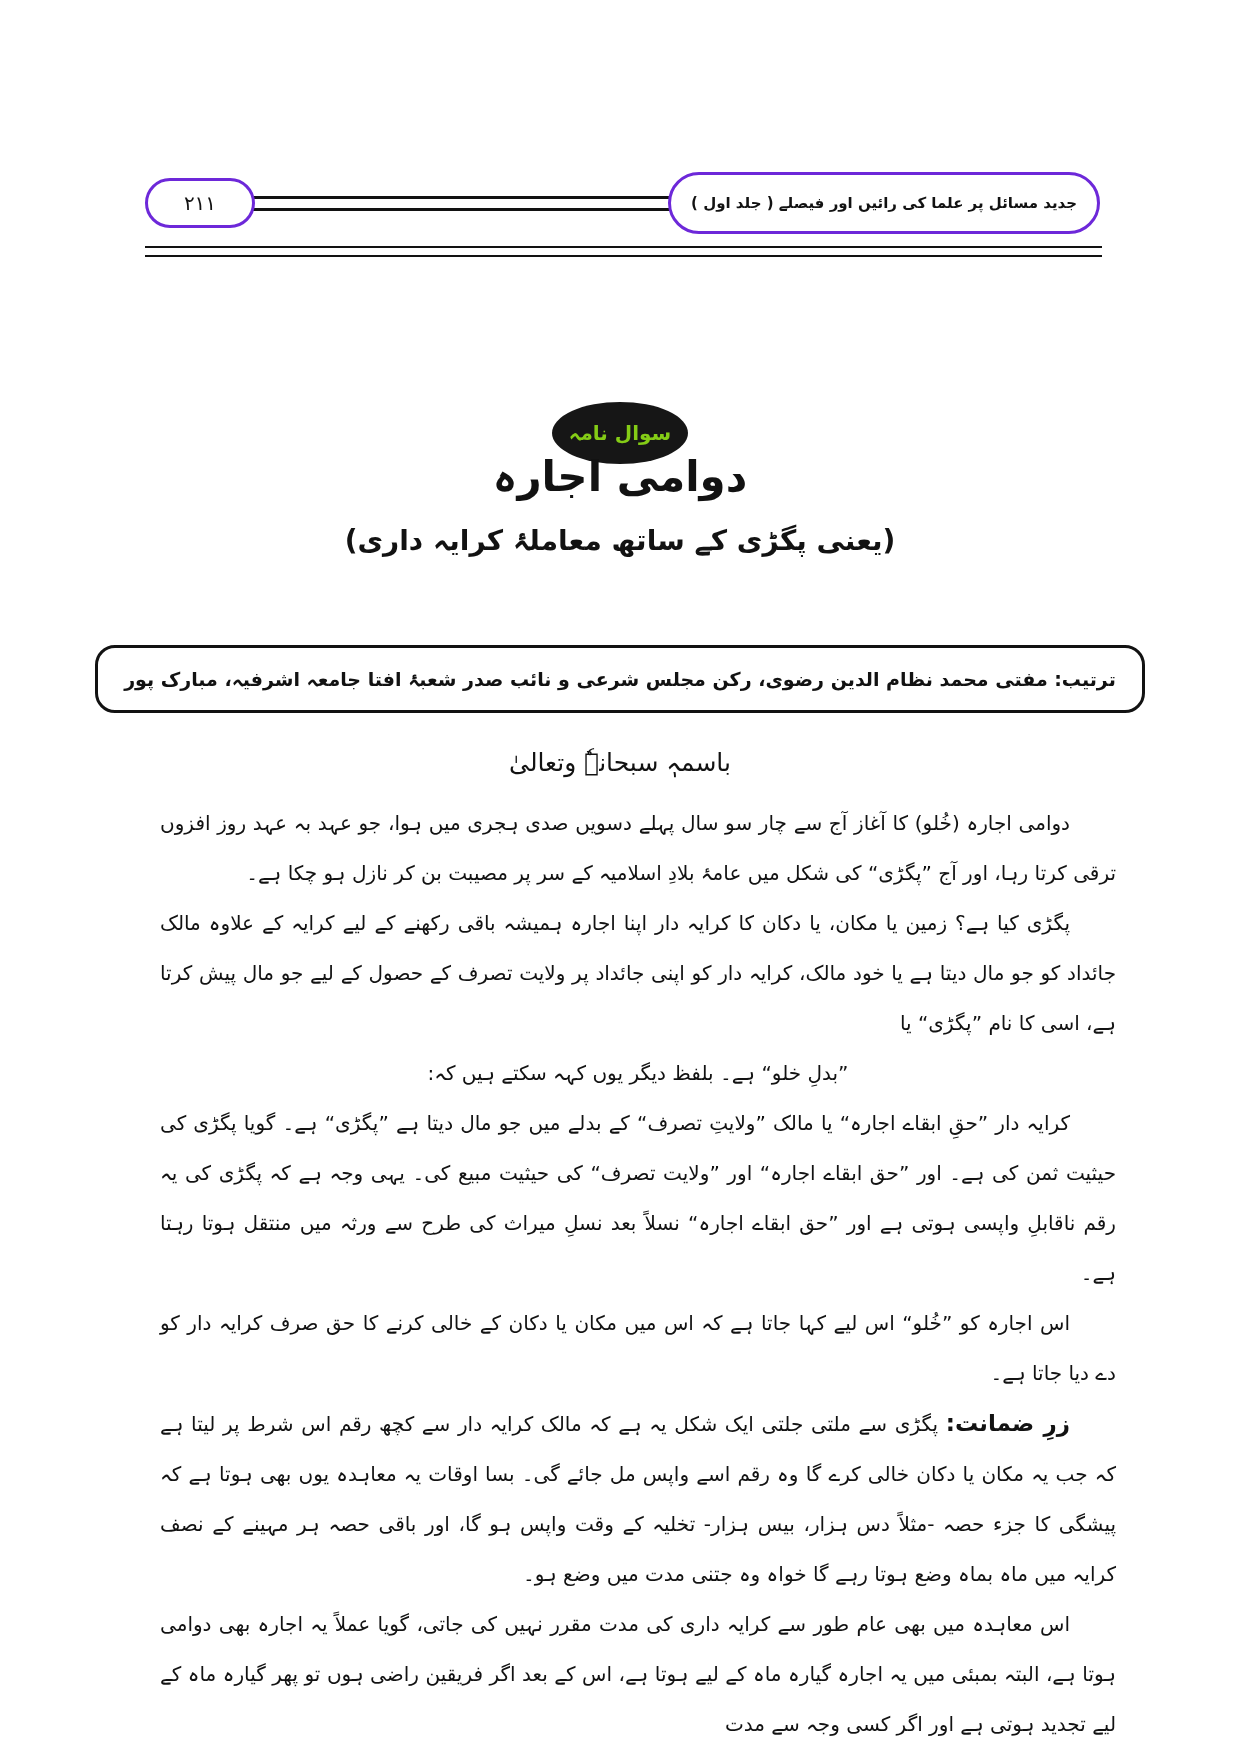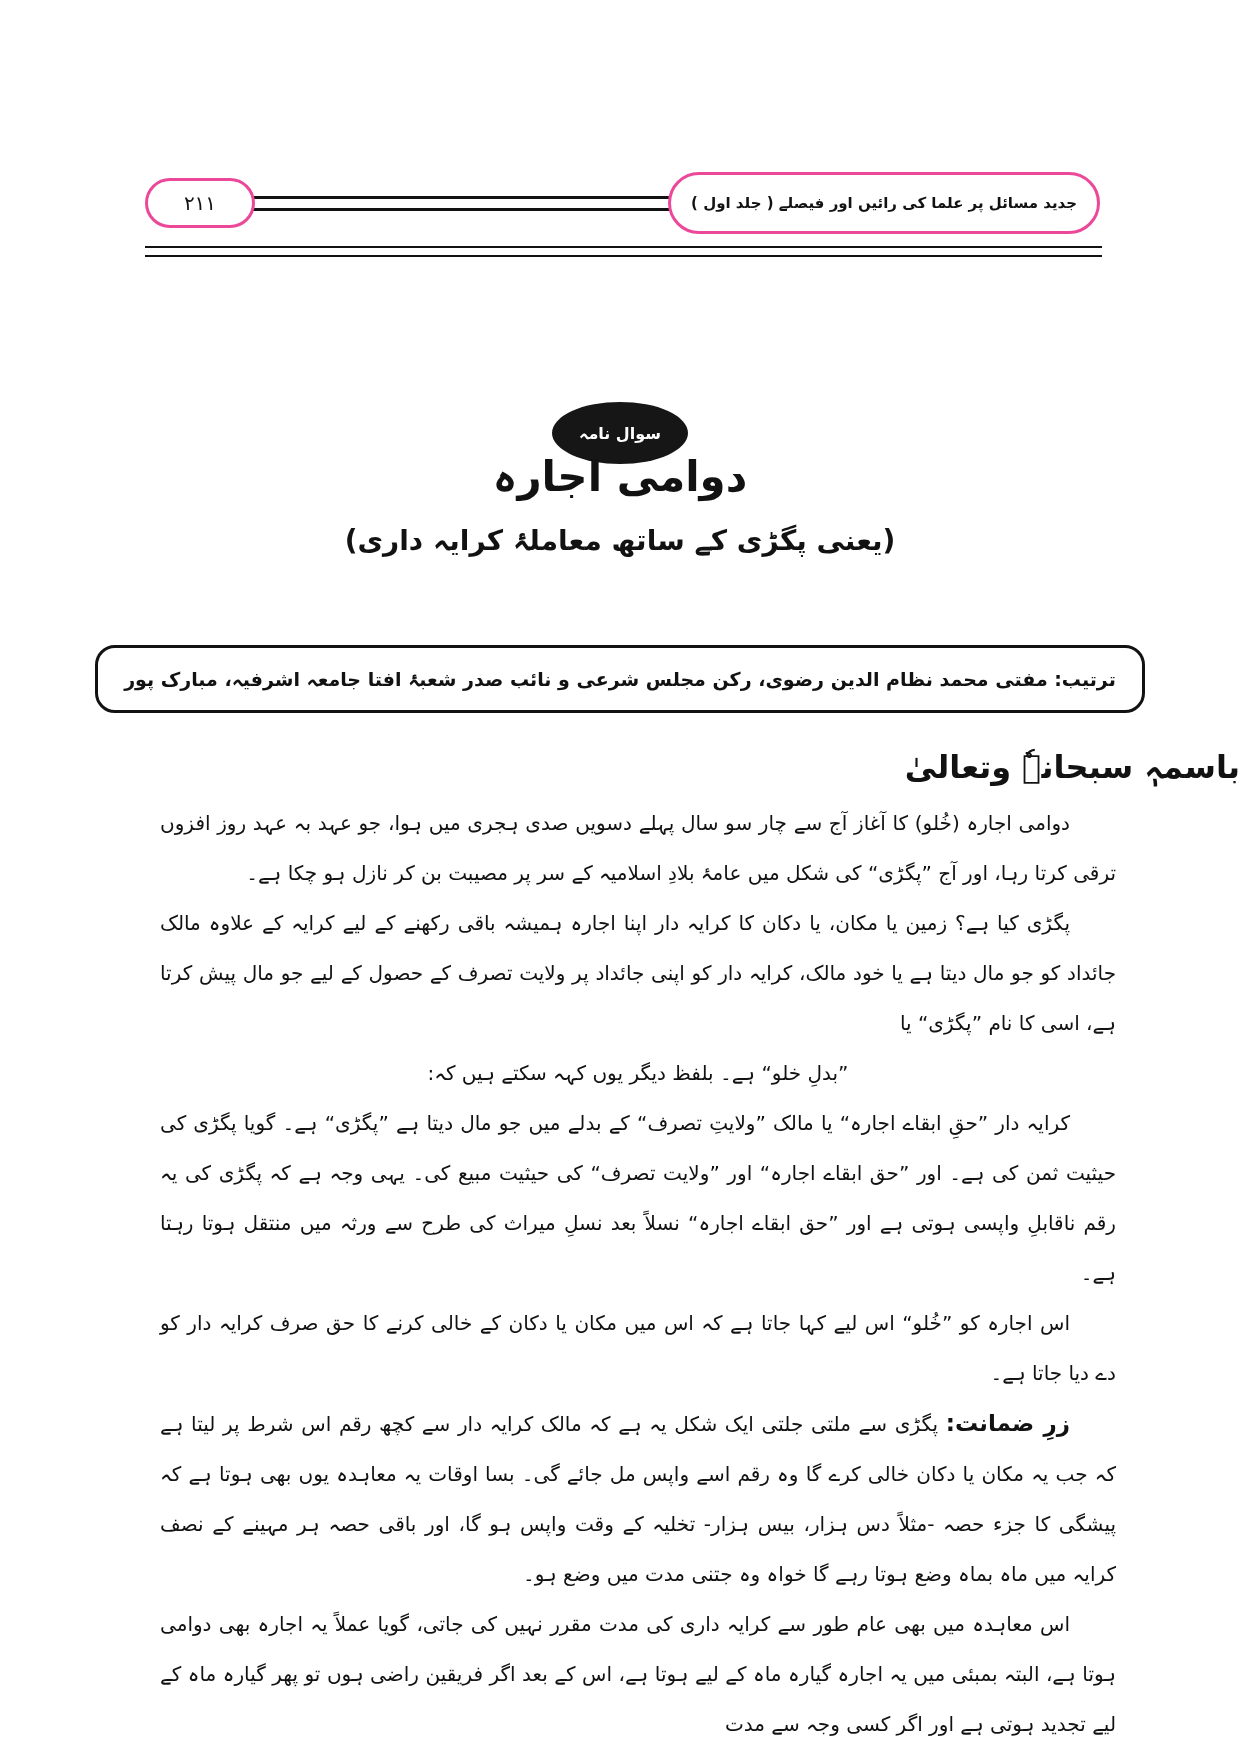--- a/index.html
+++ b/index.html
@@ -12,21 +12,21 @@
     color:#121212;
     overflow:hidden;
   }
   
   .hdr{
     position:absolute;left:145px;right:140px;top:172px;
     display:flex;align-items:center;
     direction:ltr;
   }
   .pill{
-    border:3px solid #ec4899;
+    border:3px solid #6d28d9;
     border-radius:999px;
     background:#fff;
     display:flex;align-items:center;justify-content:center;
     white-space:nowrap;
   }
   .pill.pagenum{
     min-width:104px;height:44px;
     font-size:20px;letter-spacing:1px;
     z-index:2;
   }
@@ -46,23 +46,23 @@
     position:absolute;left:145px;right:138px;top:246px;
     height:7px;
     border-top:2.5px solid #121212;
     border-bottom:2.5px solid #121212;
   }
   
   .badge{
     position:absolute;top:402px;left:50%;transform:translateX(-50%);
     width:136px;height:62px;
     background:#161616;border-radius:50%;
-    color:#ffffff;
+    color:#84cc16;
     display:flex;align-items:center;justify-content:center;
-    font-size:16px;font-weight:bold;
+    font-size:20px;font-weight:bold;
     direction:rtl;white-space:nowrap;
   }
   
   .chapter-title{
     position:absolute;top:452px;left:0;right:0;
     text-align:center;
     font-size:42px;font-weight:bold;
     direction:rtl;
   }
   .chapter-subtitle{
@@ -79,22 +79,22 @@
     display:inline-block;
     border:3.5px solid #121212;border-radius:20px;
     padding:20px 26px;
     font-size:19px;font-weight:bold;
     direction:rtl;white-space:nowrap;
     background:#fff;
   }
   
   .bismillah{
     position:absolute;top:748px;left:0;right:0;
-    text-align:right;
-    font-size:32px;font-weight:bold;
+    text-align:center;
+    font-size:25px;font-weight:normal;
     direction:rtl;
   }
   .bodytext{
     position:absolute;top:798px;left:142px;width:956px;
     direction:rtl;
     font-size:20px;line-height:50px;
     text-align:justify;
     margin-left:18px;
   }
   .bodytext p{margin:0;}

